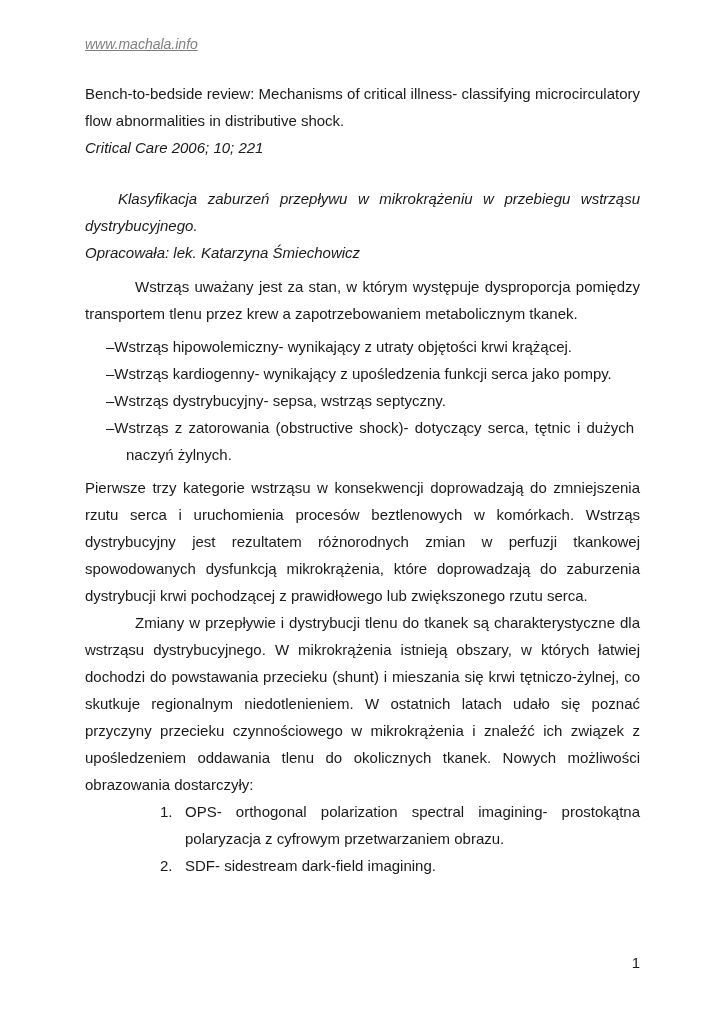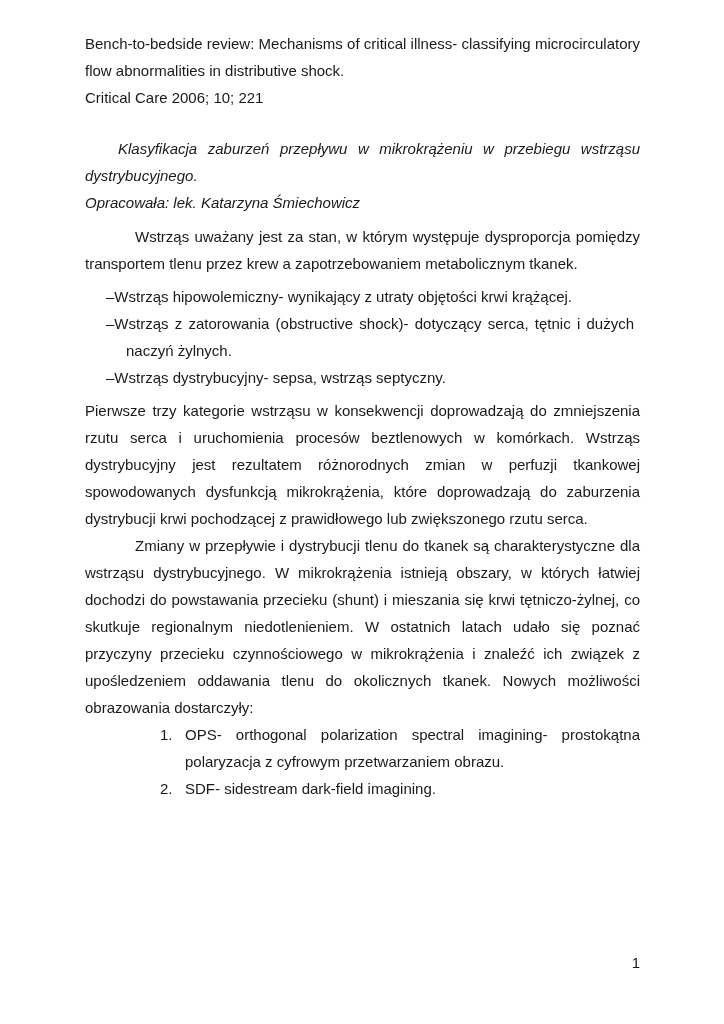--- a/index.html
+++ b/index.html
@@ -28,20 +28,21 @@
     font-size: 14px;
     margin-bottom: 22px;
     display: inline-block;
   }
   .watermark-row { margin-bottom: 0; }
   .doc-title {
     font-weight: normal;
     text-align: justify;
   }
   .citation {
+    font-style: italic;
   }
   .polish-title {
     margin-top: 24px;
     font-weight: normal;
     font-style: italic;
     text-align: justify;
     text-indent: 33px;
   }
   .author {
     font-style: italic;
@@ -76,36 +77,40 @@
     bottom: 48px;
     font-size: 15px;
     color: #1a1a1a;
   }
 </style>
 </head>
 <body>
 
 <div class="page">
 
+  <div class="watermark-row">
+    <span class="watermark">www.machala.info</span>
+  </div>
 
   <p class="doc-title">Bench-to-bedside review: Mechanisms of critical illness- classifying microcirculatory flow abnormalities in distributive shock.</p>
 
   <p class="citation">Critical Care 2006; 10; 221</p>
 
   <p class="polish-title">Klasyfikacja zaburzeń przepływu w mikrokrążeniu w przebiegu wstrząsu dystrybucyjnego.</p>
 
   <p class="author">Opracowała: lek. Katarzyna Śmiechowicz</p>
 
   <p class="body-par first-par indent">Wstrząs uważany jest za stan, w którym występuje dysproporcja pomiędzy transportem tlenu przez krew a zapotrzebowaniem metabolicznym tkanek.</p>
 
 
   <div class="dash-list">
     <p class="dash-item">–Wstrząs hipowolemiczny- wynikający z utraty objętości krwi krążącej.</p>
+    <p class="dash-item">–Wstrząs kardiogenny- wynikający z upośledzenia funkcji serca jako pompy.</p>
+    <p class="dash-item">–Wstrząs dystrybucyjny- sepsa, wstrząs septyczny.</p>
     <p class="dash-item">–Wstrząs z zatorowania (obstructive shock)- dotyczący serca, tętnic i dużych naczyń żylnych.</p>
-    <p class="dash-item">–Wstrząs dystrybucyjny- sepsa, wstrząs septyczny.</p>
   </div>
 
   <p class="body-par">Pierwsze trzy kategorie wstrząsu w konsekwencji doprowadzają do zmniejszenia rzutu serca i uruchomienia procesów beztlenowych w komórkach. Wstrząs dystrybucyjny jest rezultatem różnorodnych zmian w perfuzji tkankowej spowodowanych dysfunkcją mikrokrążenia, które doprowadzają do zaburzenia dystrybucji krwi pochodzącej z prawidłowego lub zwiększonego rzutu serca.</p>
 
   <p class="body-par indent">Zmiany w przepływie i dystrybucji tlenu do tkanek są charakterystyczne dla wstrząsu dystrybucyjnego. W mikrokrążenia istnieją obszary, w których łatwiej dochodzi do powstawania przecieku (shunt) i mieszania się krwi tętniczo-żylnej, co skutkuje regionalnym niedotlenieniem. W ostatnich latach udało się poznać przyczyny przecieku czynnościowego w mikrokrążenia i znaleźć ich związek z upośledzeniem oddawania tlenu do okolicznych tkanek. Nowych możliwości obrazowania dostarczyły:</p>
 
   <div class="num-list">
     <div class="num-item">
       <span class="num">1.</span>
       <span class="num-text">OPS- orthogonal polarization spectral imagining- prostokątna polaryzacja z cyfrowym przetwarzaniem obrazu.</span>

